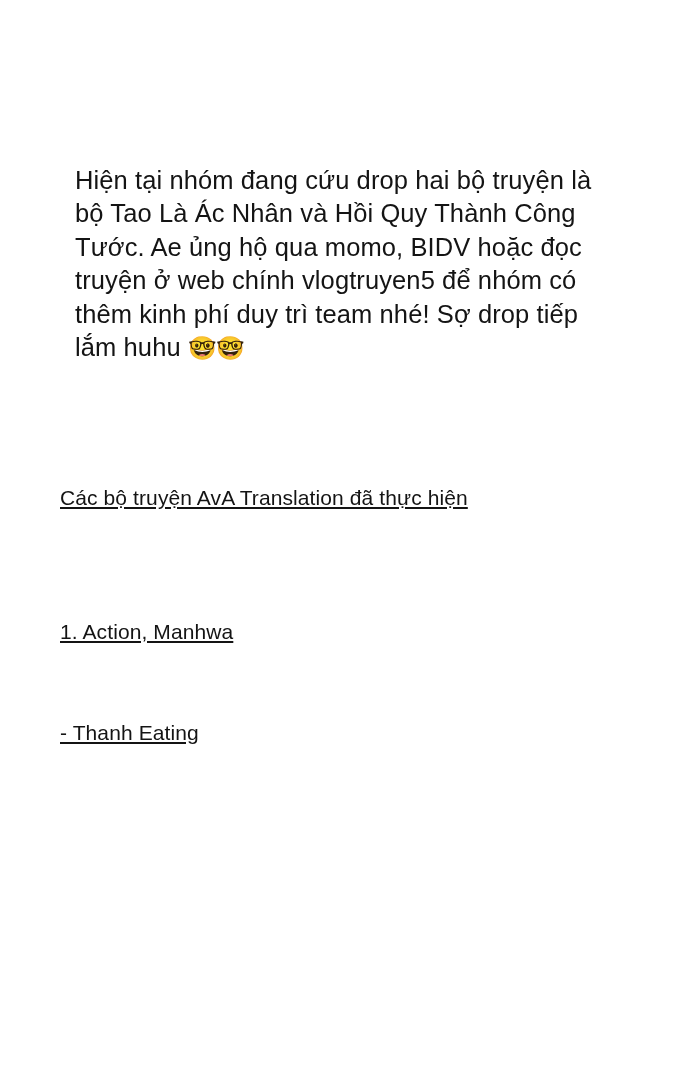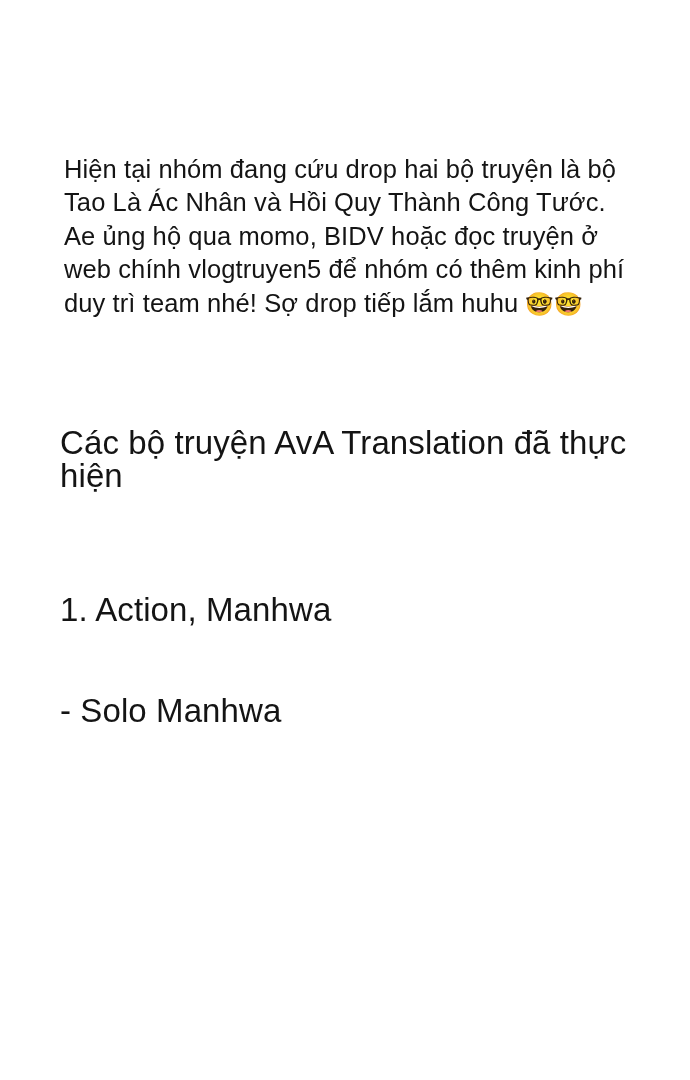--- a/index.html
+++ b/index.html
@@ -23,47 +23,48 @@
   }
   .block {
     font-size: 25.5px;
     line-height: 33.5px;
     letter-spacing: 0.1px;
     color: #141414;
     white-space: pre-wrap;
     word-wrap: break-word;
   }
   .para {
-    margin: 4px;
+    margin: 15px;
   }
   .line {
     margin: 0;
-    font-size: 33px;
+    font-size: 21px;
     line-height: 33.5px;
     color: #141414;
     white-space: pre-wrap;
+    text-decoration: underline;
   }
   .emoji {
     font-family: "DejaVu Sans", sans-serif;
     font-size: 23px;
   }
 </style>
 </head>
 <body>
 
 <div class="page">
 
   <div class="block">
 
     <p class="para"><span>Hiện tại nhóm đang cứu drop hai bộ truyện là bộ Tao Là Ác Nhân và Hồi Quy Thành Công Tước. Ae ủng hộ qua momo, BIDV hoặc đọc truyện ở web chính vlogtruyen5 để nhóm có thêm kinh phí duy trì team nhé! Sợ drop tiếp lắm huhu </span><span class="emoji">🤓🤓</span></p>
 
     <p class="line">Các bộ truyện AvA Translation đã thực hiện</p>
 
     <p class="line">1. Action, Manhwa</p>
-    <p class="line">- Solo Manhwa</p>
+    <p class="line">- Thanh Eating</p>
     
 
     
     
     
     
     
     
     
     

